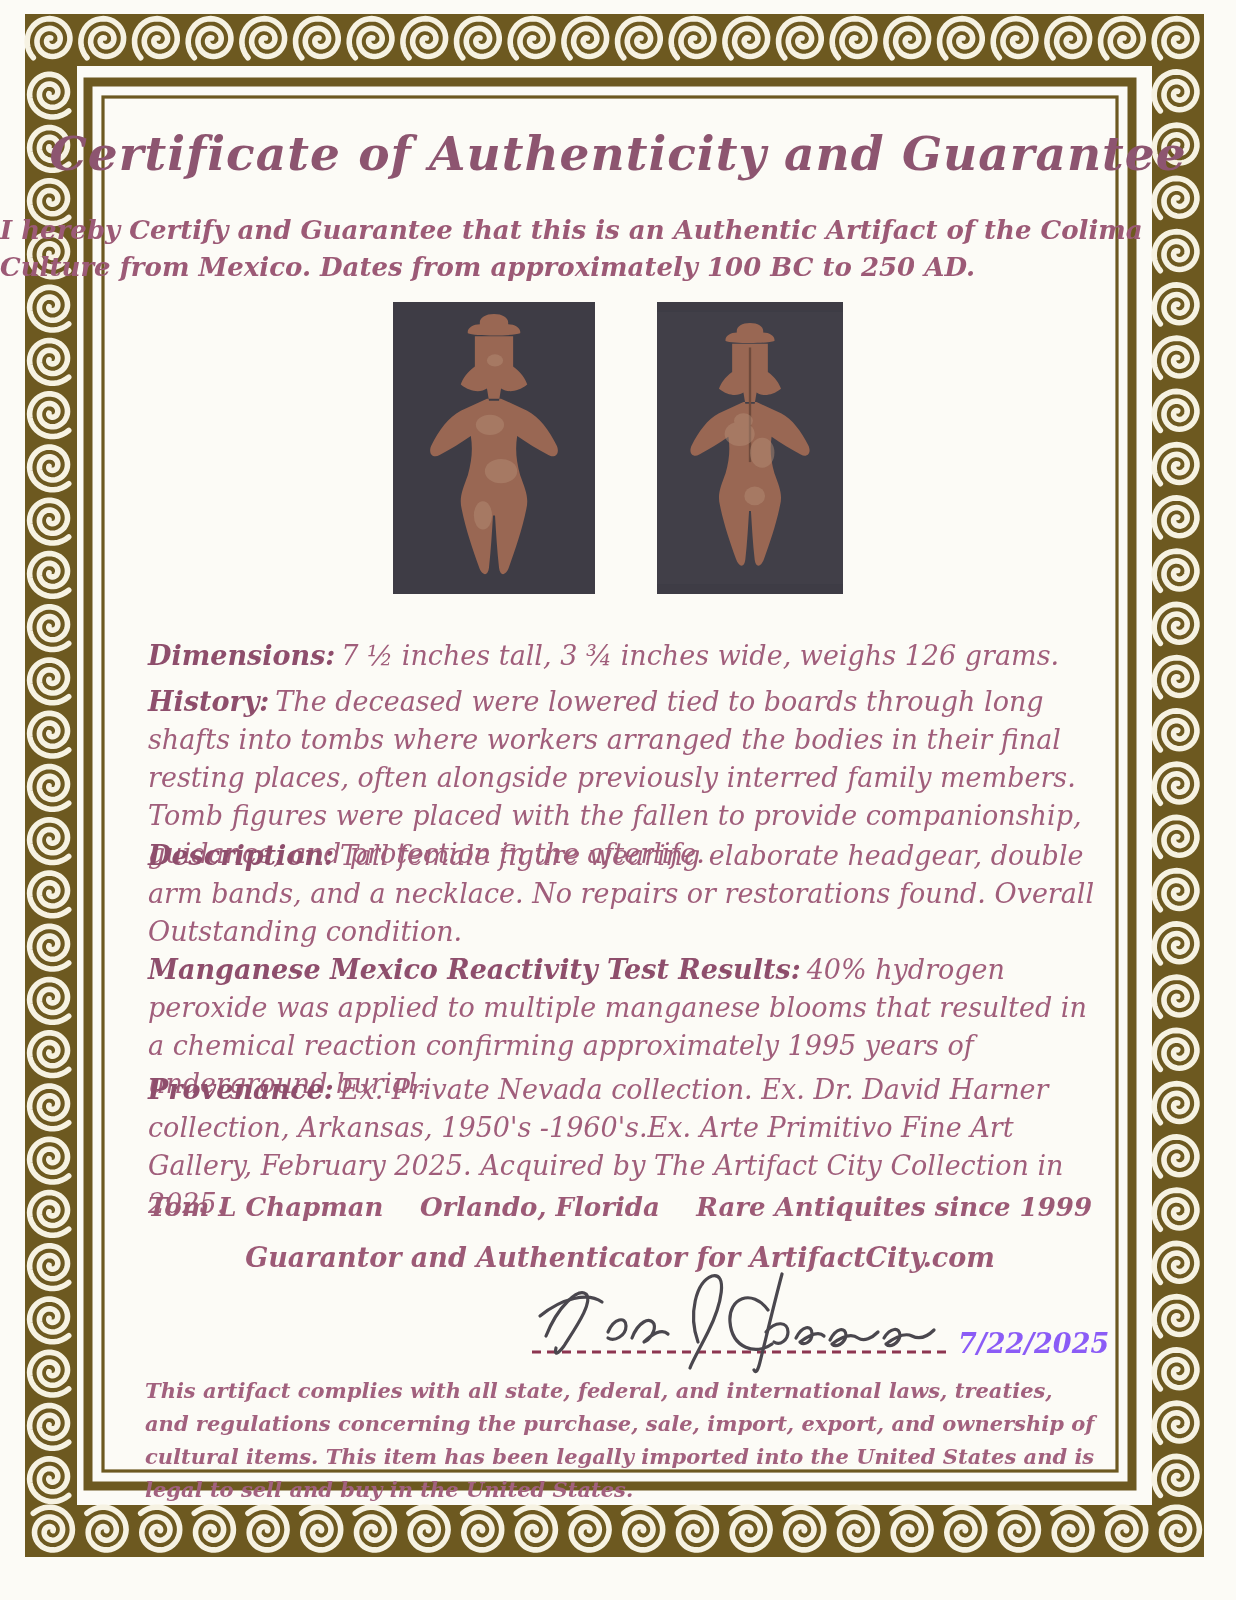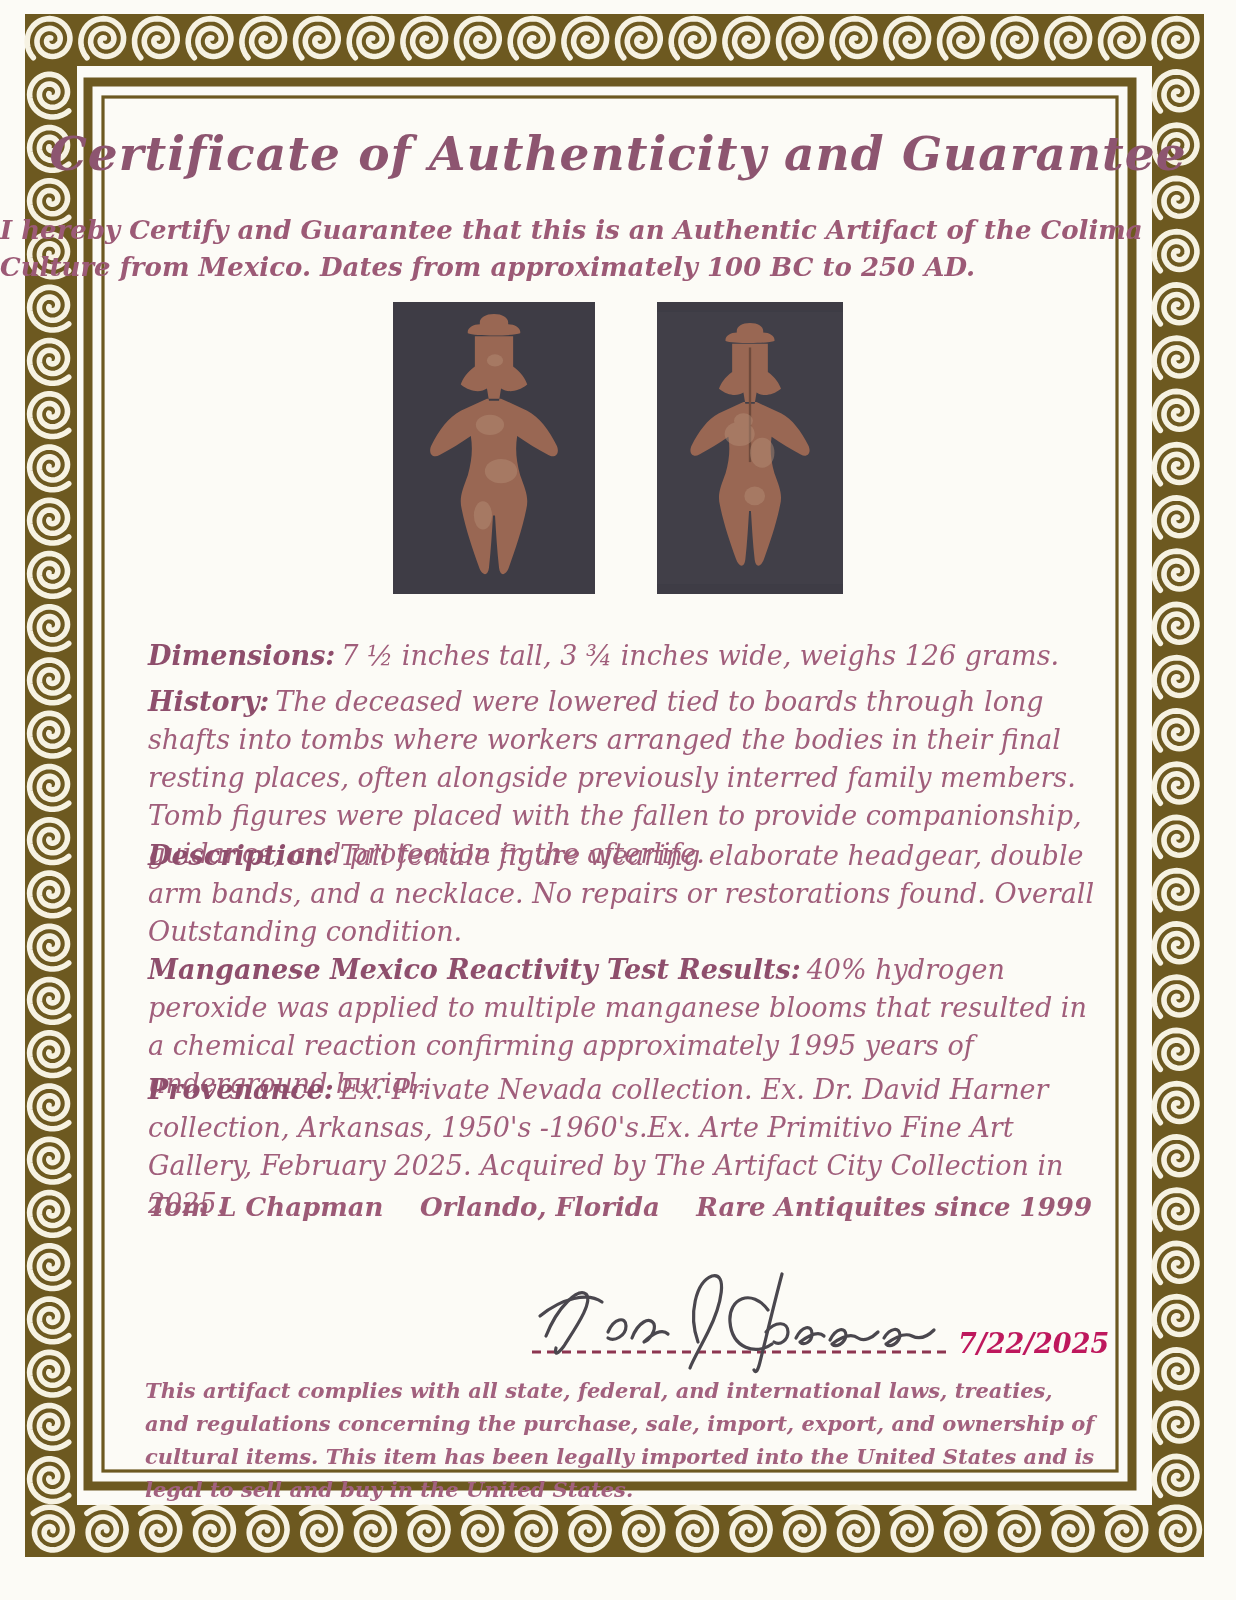--- a/index.html
+++ b/index.html
@@ -42,21 +42,21 @@
   }
   .guarantor{
     position:absolute;top:1242px;left:148px;width:944px;text-align:center;
     font-size:27px;font-weight:bold;font-style:italic;color:#9c5a76;
   }
   #sig-svg{position:absolute;left:500px;top:1256px;width:620px;height:124px;}
   .sig-ink{fill:none;stroke:#4a474e;stroke-width:3.2;stroke-linecap:round;stroke-linejoin:round;}
   .sig-dashes{stroke:#8c3550;stroke-width:3;stroke-dasharray:9 6;}
   .sig-date{
     position:absolute;left:958px;top:1328px;
-    font-size:27px;font-weight:bold;font-style:italic;color:#be185d;white-space:nowrap;
+    font-size:27px;font-weight:bold;font-style:italic;color:#8b5cf6;white-space:nowrap;
   }
   .legal{
     position:absolute;top:1374px;left:145px;width:956px;
     font-size:21px;font-weight:bold;font-style:italic;color:#a2617e;line-height:33px;
   }
   .fig-body{fill:#996753;}
   .fig-mottle{fill:#b69078;opacity:.45;}
 </style>
 </head>
 <body>
@@ -214,20 +214,21 @@
   <p class="section sec-history"><span class="label">History:</span><span>The deceased were lowered tied to boards through long shafts into tombs where workers arranged the bodies in their final resting places, often alongside previously interred family members. Tomb figures were placed with the fallen to provide companionship, guidance, and protection in the afterlife.</span></p>
   <p class="section sec-description"><span class="label">Description:</span><span>Tall female figure wearing elaborate headgear, double arm bands, and a necklace. No repairs or restorations found. Overall Outstanding condition.</span></p>
   <p class="section sec-test"><span class="label">Manganese Mexico Reactivity Test Results:</span><span>40% hydrogen peroxide was applied to multiple manganese blooms that resulted in a chemical reaction confirming approximately 1995 years of underground burial.</span></p>
   <p class="section sec-provenance"><span class="label">Provenance:</span><span>Ex. Private Nevada collection. Ex. Dr. David Harner collection, Arkansas, 1950's -1960's.Ex. Arte Primitivo Fine Art Gallery, February 2025. Acquired by The Artifact City Collection in 2025.</span></p>
 
   <div class="names">
     <span>Tom L Chapman</span>
     <span>Orlando, Florida</span>
     <span>Rare Antiquites since 1999</span>
   </div>
+  <div class="guarantor">Guarantor and Authenticator for ArtifactCity.com</div>
 
   <svg id="sig-svg" viewBox="0 0 620 124">
     <line class="sig-dashes" x1="32" y1="96" x2="450" y2="96"></line>
     <g>
       <path class="sig-ink" d="M46,80 C58,50 78,32 86,38 C94,46 74,74 64,90 C58,98 54,100 56,92"></path>
       <path class="sig-ink" d="M40,60 C62,42 88,36 102,46"></path>
       <path class="sig-ink" d="M108,76 C114,62 126,60 126,70 C126,80 114,86 108,82"></path>
       <path class="sig-ink" d="M132,82 C138,66 150,60 154,68 C156,74 150,84 144,86 C152,78 162,72 168,78"></path>
       <path class="sig-ink" d="M198,86 C188,58 196,26 212,20 C228,16 222,48 208,76 C200,92 192,106 190,112"></path>
       <path class="sig-ink" d="M268,54 C252,32 228,42 230,66 C232,92 256,100 272,88"></path>

